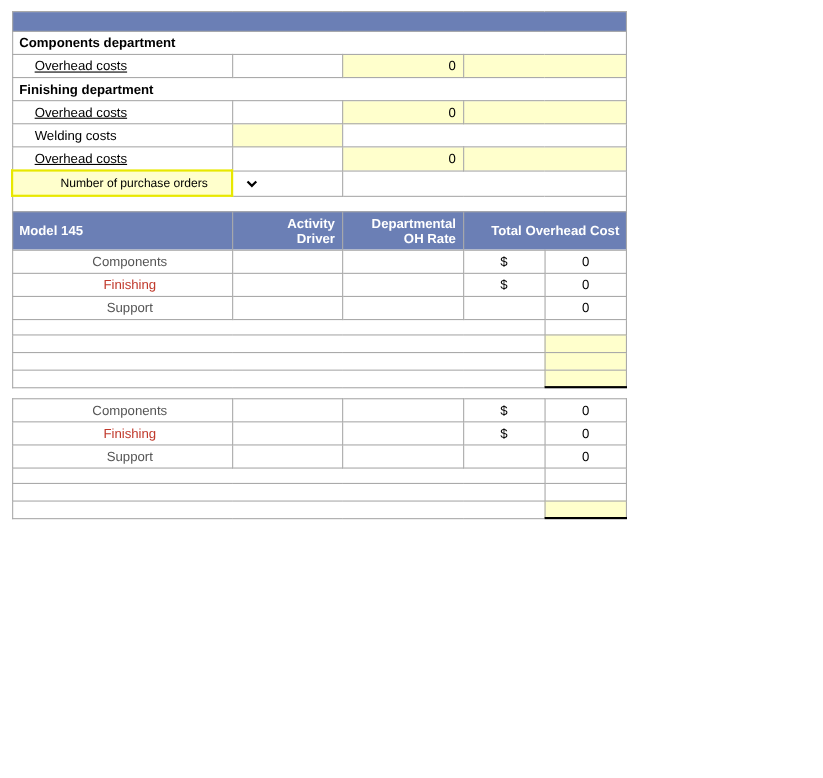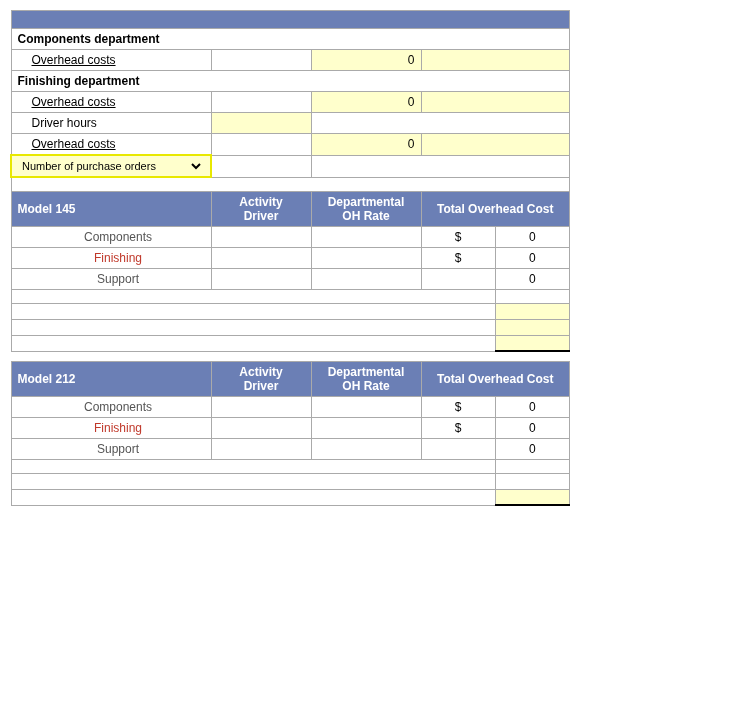--- a/index.html
+++ b/index.html
@@ -60,21 +60,21 @@
       height: 14px;
       border: 1px solid #aaa;
       background: #fff;
     }
 
     
     .model-header th {
       background-color: #6b7fb5;
       color: white;
       font-weight: bold;
-      text-align: center;
+      text-align: right;
       vertical-align: middle;
     }
     .model-header th.left-align {
       text-align: left;
     }
 
     
     .data-row td {
       background: #fff;
       text-align: center;
@@ -90,20 +90,21 @@
     .dropdown-cell {
       background-color: #ffffcc;
       border: 2px solid #e8e800 !important;
     }
     .dropdown-cell select {
       border: none;
       background: transparent;
       font-size: 11px;
       width: 100%;
       outline: none;
+      margin-left: 33px;
     }
 
     .top-blue-bar {
       background-color: #6b7fb5;
       height: 18px;
     }
   </style>
 </head>
 <body>
 
@@ -131,21 +132,21 @@
   </tr>
 
   <tr>
     <td class="indent-label">Overhead costs</td>
     <td class="white-input"></td>
     <td class="yellow-input number-cell">0</td>
     <td class="yellow-input" colspan="2"></td>
   </tr>
 
   <tr>
-    <td class="indent-label" style="text-decoration:none;">Driver hours</td>
+    <td class="indent-label" style="text-decoration:none;">Welding costs</td>
     <td class="yellow-input"></td>
     <td colspan="3"></td>
   </tr>
 
 
   <tr>
     <td class="indent-label">Overhead costs</td>
     <td class="white-input"></td>
     <td class="yellow-input number-cell">0</td>
     <td class="yellow-input" colspan="2"></td>
@@ -212,26 +213,20 @@
   </tr>
   <tr>
     <td colspan="4" style="border:1px solid #aaa; height:16px; background:#fff;"></td>
     <td class="yellow-input" style="height:16px; border:1px solid #aaa; background:#ffffcc; border-bottom:2px solid #000 !important;"></td>
   </tr>
 
   <tr class="spacer-row">
     <td colspan="5" style="border:none; height:10px;"></td>
   </tr>
 
-  <tr class="model-header">
-    <th class="left-align">Model 212</th>
-    <th>Activity<br>Driver</th>
-    <th>Departmental<br>OH Rate</th>
-    <th colspan="2">Total Overhead Cost</th>
-  </tr>
 
   <tr class="data-row">
     <td style="padding-left:20px; color:#555;">Components</td>
     <td class="yellow-input"></td>
     <td class="white-input"></td>
     <td class="dollar-sign">$</td>
     <td class="number-cell">0</td>
   </tr>
 
   <tr class="data-row">

